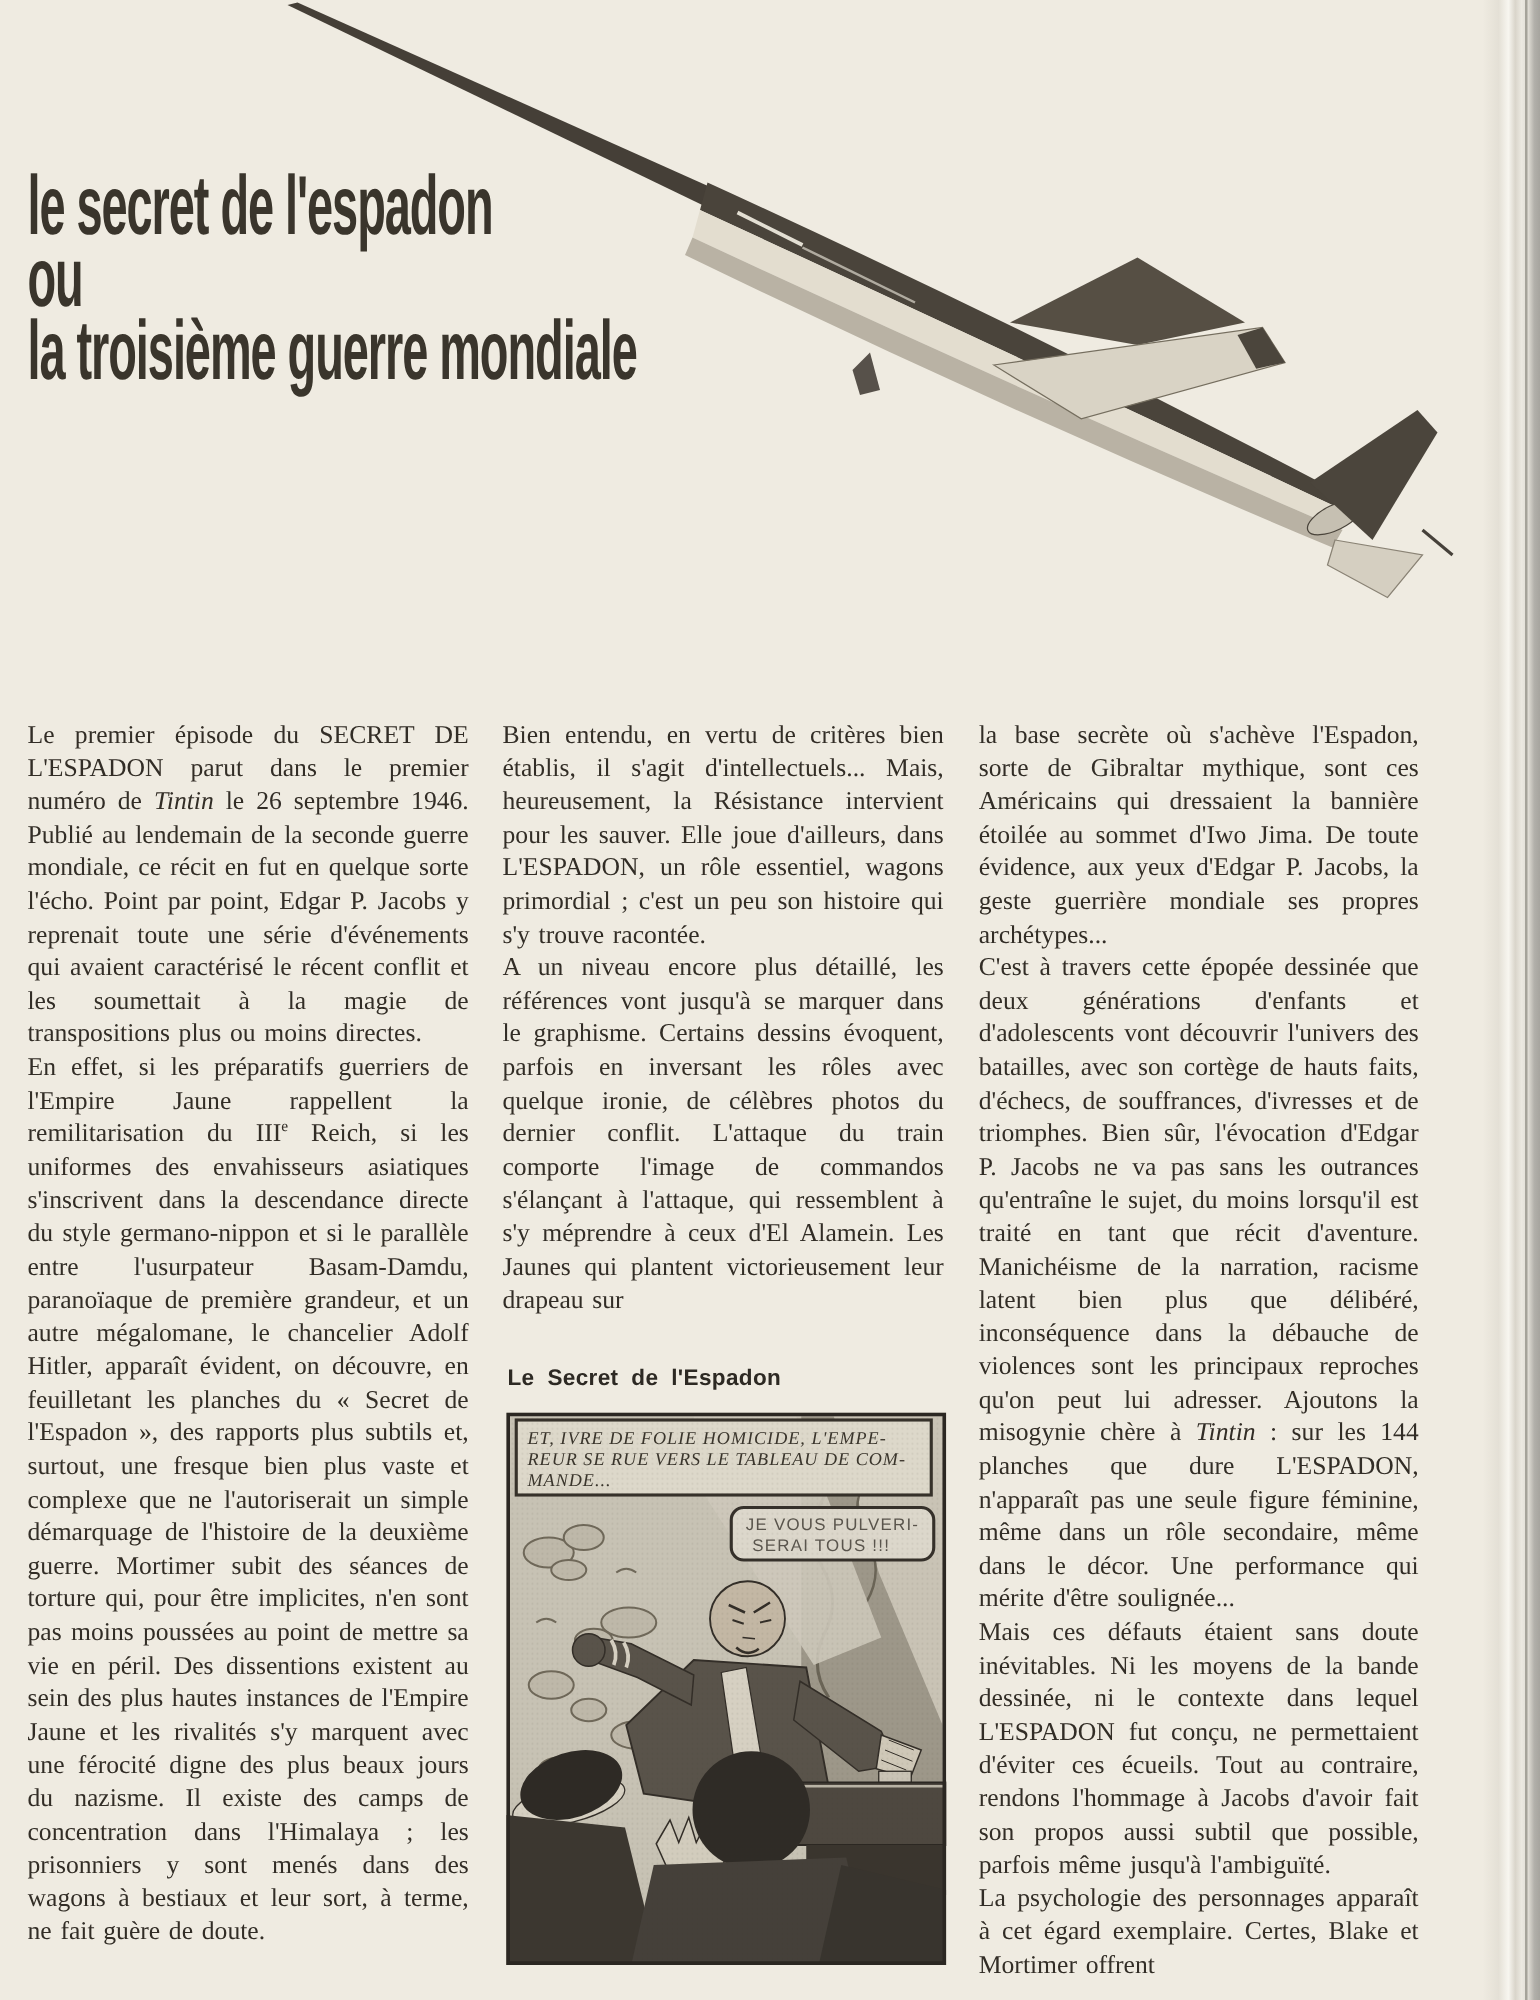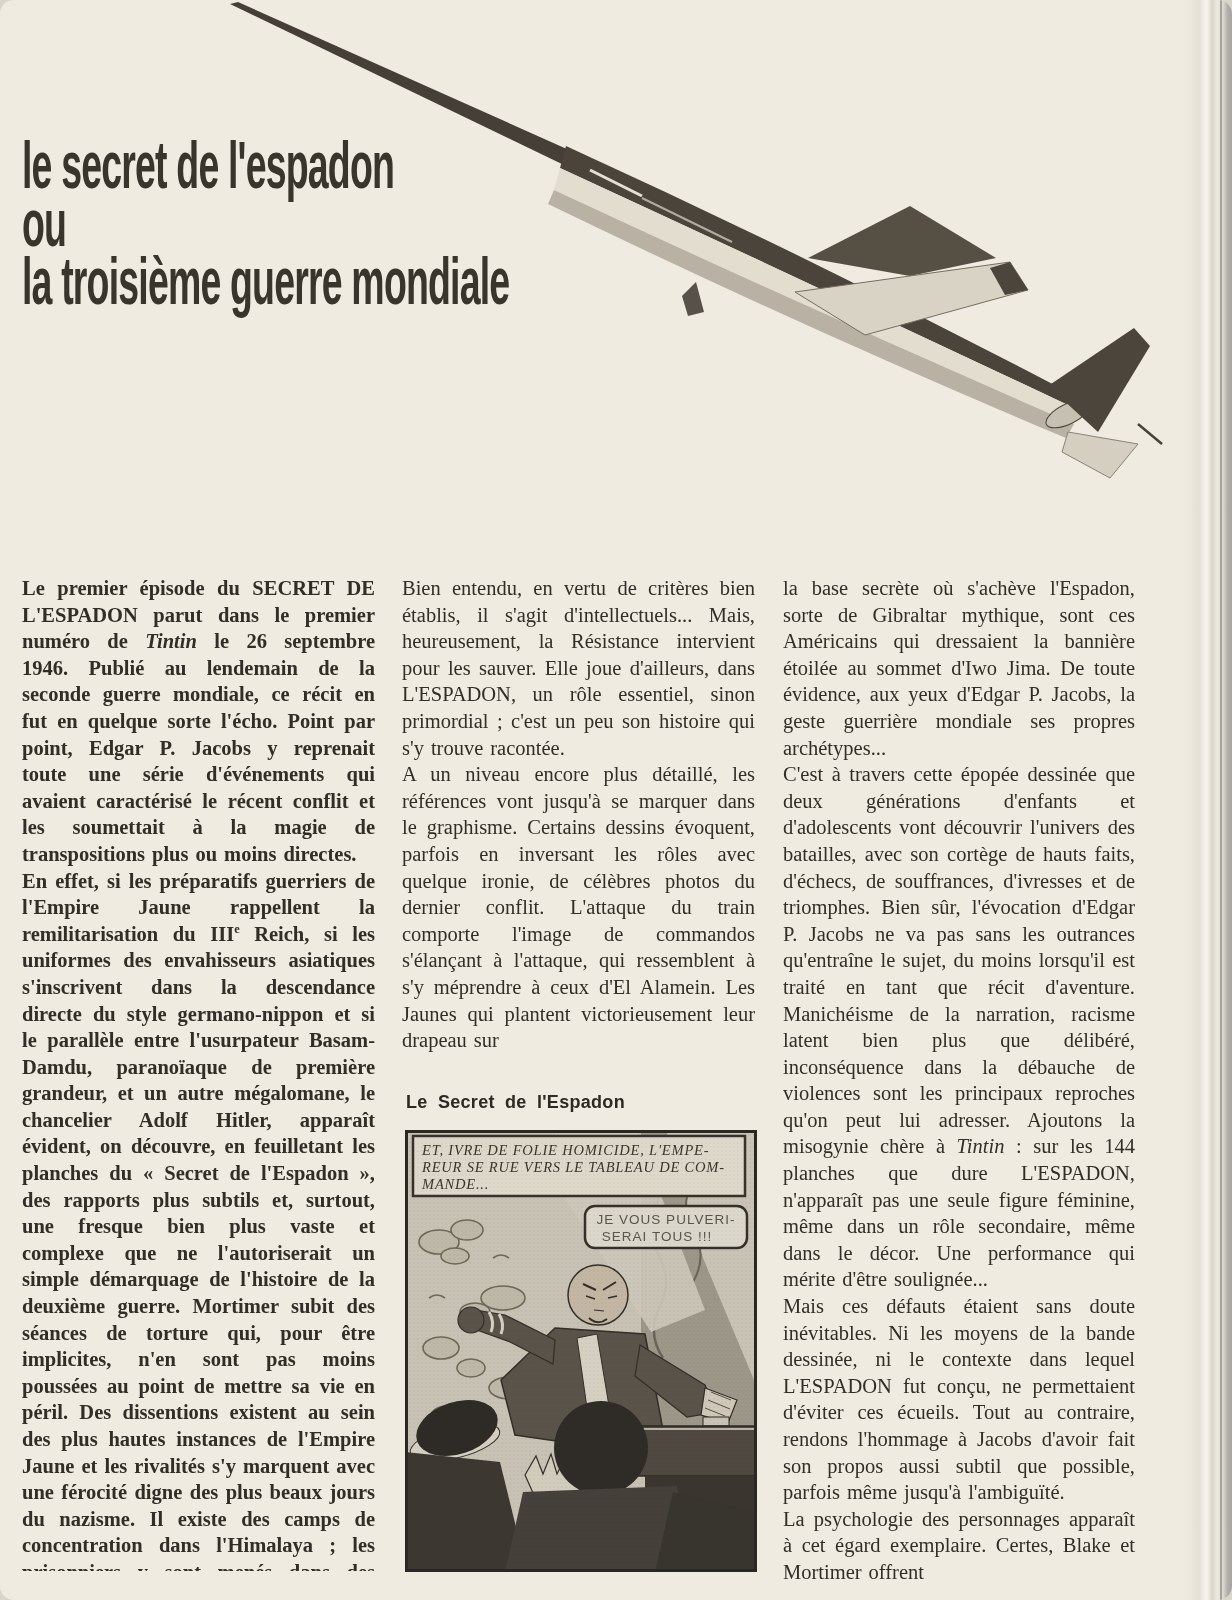--- a/index.html
+++ b/index.html
@@ -2,21 +2,20 @@
 <html lang="fr"><head>
 <meta charset="utf-8">
 <style>
   html,body{margin:0;padding:0;background:#d8d5cc;}
   .page{
     position:relative;
     width:1232px;height:1600px;
     background:#efebe1;
     overflow:hidden;
     font-family:"Liberation Serif", serif;
-    border-radius:14px;
   }
   
   .headline{position:absolute;left:22px;top:136px;z-index:3;}
   .headline-line{
     font-family:"Liberation Sans", sans-serif;
     font-weight:700;
     font-size:67px;
     line-height:58px;
     letter-spacing:-1.5px;
     color:#3a352c;
@@ -28,21 +27,21 @@
   .rocket{position:absolute;left:210px;top:0;width:960px;height:480px;z-index:1;}
   
   .col{
     position:absolute;top:575px;
     font-size:20.5px;line-height:26.6px;
     color:#322d26;
     text-align:justify;
     word-spacing:0.09em;
     overflow:hidden;
   }
-  .col1{left:22px;width:353px;height:996px;font-weight:bold;}
+  .col1{left:22px;width:353px;height:996px;}
   .col2{left:402px;width:353px;height:500px;}
   .col3{left:783px;width:352px;height:1004px;}
   .para{margin:0;}
   .para sup{font-size:60%;line-height:0;}
   
   .comic-caption{
     position:absolute;left:406px;top:1092px;z-index:2;
     font-family:"Liberation Sans", sans-serif;
     font-weight:700;font-size:18px;color:#2d2923;
     letter-spacing:0.3px;word-spacing:5px;
@@ -101,21 +100,21 @@
       <polygon points="858,432 928,444 900,478 852,452" fill="#d5cfc1" stroke="#8a8375" stroke-width="1"></polygon>
       <line x1="928" y1="424" x2="952" y2="444" stroke="#46413a" stroke-width="2.5"></line>
     </g>
   </svg>
 
   <div class="col col1">
       <p class="para"><span>Le premier épisode du SECRET DE L'ESPADON parut dans le premier numéro de </span><i>Tintin</i><span> le 26 septembre 1946. Publié au lendemain de la seconde guerre mondiale, ce récit en fut en quelque sorte l'écho. Point par point, Edgar P. Jacobs y reprenait toute une série d'événements qui avaient caractérisé le récent conflit et les soumettait à la magie de transpositions plus ou moins directes.</span></p>
       <p class="para"><span>En effet, si les préparatifs guerriers de l'Empire Jaune rappellent la remilitarisation du III</span><sup>e</sup><span> Reich, si les uniformes des envahisseurs asiatiques s'inscrivent dans la descendance directe du style germano-nippon et si le parallèle entre l'usurpateur Basam-Damdu, paranoïaque de première grandeur, et un autre mégalomane, le chancelier Adolf Hitler, apparaît évident, on découvre, en feuilletant les planches du « Secret de l'Espadon », des rapports plus subtils et, surtout, une fresque bien plus vaste et complexe que ne l'autoriserait un simple démarquage de l'histoire de la deuxième guerre. Mortimer subit des séances de torture qui, pour être implicites, n'en sont pas moins poussées au point de mettre sa vie en péril. Des dissentions existent au sein des plus hautes instances de l'Empire Jaune et les rivalités s'y marquent avec une férocité digne des plus beaux jours du nazisme. Il existe des camps de concentration dans l'Himalaya ; les prisonniers y sont menés dans des wagons à bestiaux et leur sort, à terme, ne fait guère de doute.</span></p>
     </div>
   <div class="col col2">
-      <p class="para"><span>Bien entendu, en vertu de critères bien établis, il s'agit d'intellectuels... Mais, heureusement, la Résistance intervient pour les sauver. Elle joue d'ailleurs, dans L'ESPADON, un rôle essentiel, sinon primordial ; c'est un peu son histoire qui s'y trouve racontée.</span></p>
+      <p class="para"><span>Bien entendu, en vertu de critères bien établis, il s'agit d'intellectuels... Mais, heureusement, la Résistance intervient pour les sauver. Elle joue d'ailleurs, dans L'ESPADON, un rôle essentiel, wagons primordial ; c'est un peu son histoire qui s'y trouve racontée.</span></p>
       <p class="para"><span>A un niveau encore plus détaillé, les références vont jusqu'à se marquer dans le graphisme. Certains dessins évoquent, parfois en inversant les rôles avec quelque ironie, de célèbres photos du dernier conflit. L'attaque du train comporte l'image de commandos s'élançant à l'attaque, qui ressemblent à s'y méprendre à ceux d'El Alamein. Les Jaunes qui plantent victorieusement leur drapeau sur</span></p>
     </div>
   <div class="col col3">
       <p class="para"><span>la base secrète où s'achève l'Espadon, sorte de Gibraltar mythique, sont ces Américains qui dressaient la bannière étoilée au sommet d'Iwo Jima. De toute évidence, aux yeux d'Edgar P. Jacobs, la geste guerrière mondiale ses propres archétypes...</span></p>
       <p class="para"><span>C'est à travers cette épopée dessinée que deux générations d'enfants et d'adolescents vont découvrir l'univers des batailles, avec son cortège de hauts faits, d'échecs, de souffrances, d'ivresses et de triomphes. Bien sûr, l'évocation d'Edgar P. Jacobs ne va pas sans les outrances qu'entraîne le sujet, du moins lorsqu'il est traité en tant que récit d'aventure. Manichéisme de la narration, racisme latent bien plus que délibéré, inconséquence dans la débauche de violences sont les principaux reproches qu'on peut lui adresser. Ajoutons la misogynie chère à </span><i>Tintin</i><span> : sur les 144 planches que dure L'ESPADON, n'apparaît pas une seule figure féminine, même dans un rôle secondaire, même dans le décor. Une performance qui mérite d'être soulignée...</span></p>
       <p class="para"><span>Mais ces défauts étaient sans doute inévitables. Ni les moyens de la bande dessinée, ni le contexte dans lequel L'ESPADON fut conçu, ne permettaient d'éviter ces écueils. Tout au contraire, rendons l'hommage à Jacobs d'avoir fait son propos aussi subtil que possible, parfois même jusqu'à l'ambiguïté.</span></p>
       <p class="para"><span>La psychologie des personnages apparaît à cet égard exemplaire. Certes, Blake et Mortimer offrent</span></p>
     </div>
 
   <div class="comic-caption">Le Secret de l'Espadon</div>

